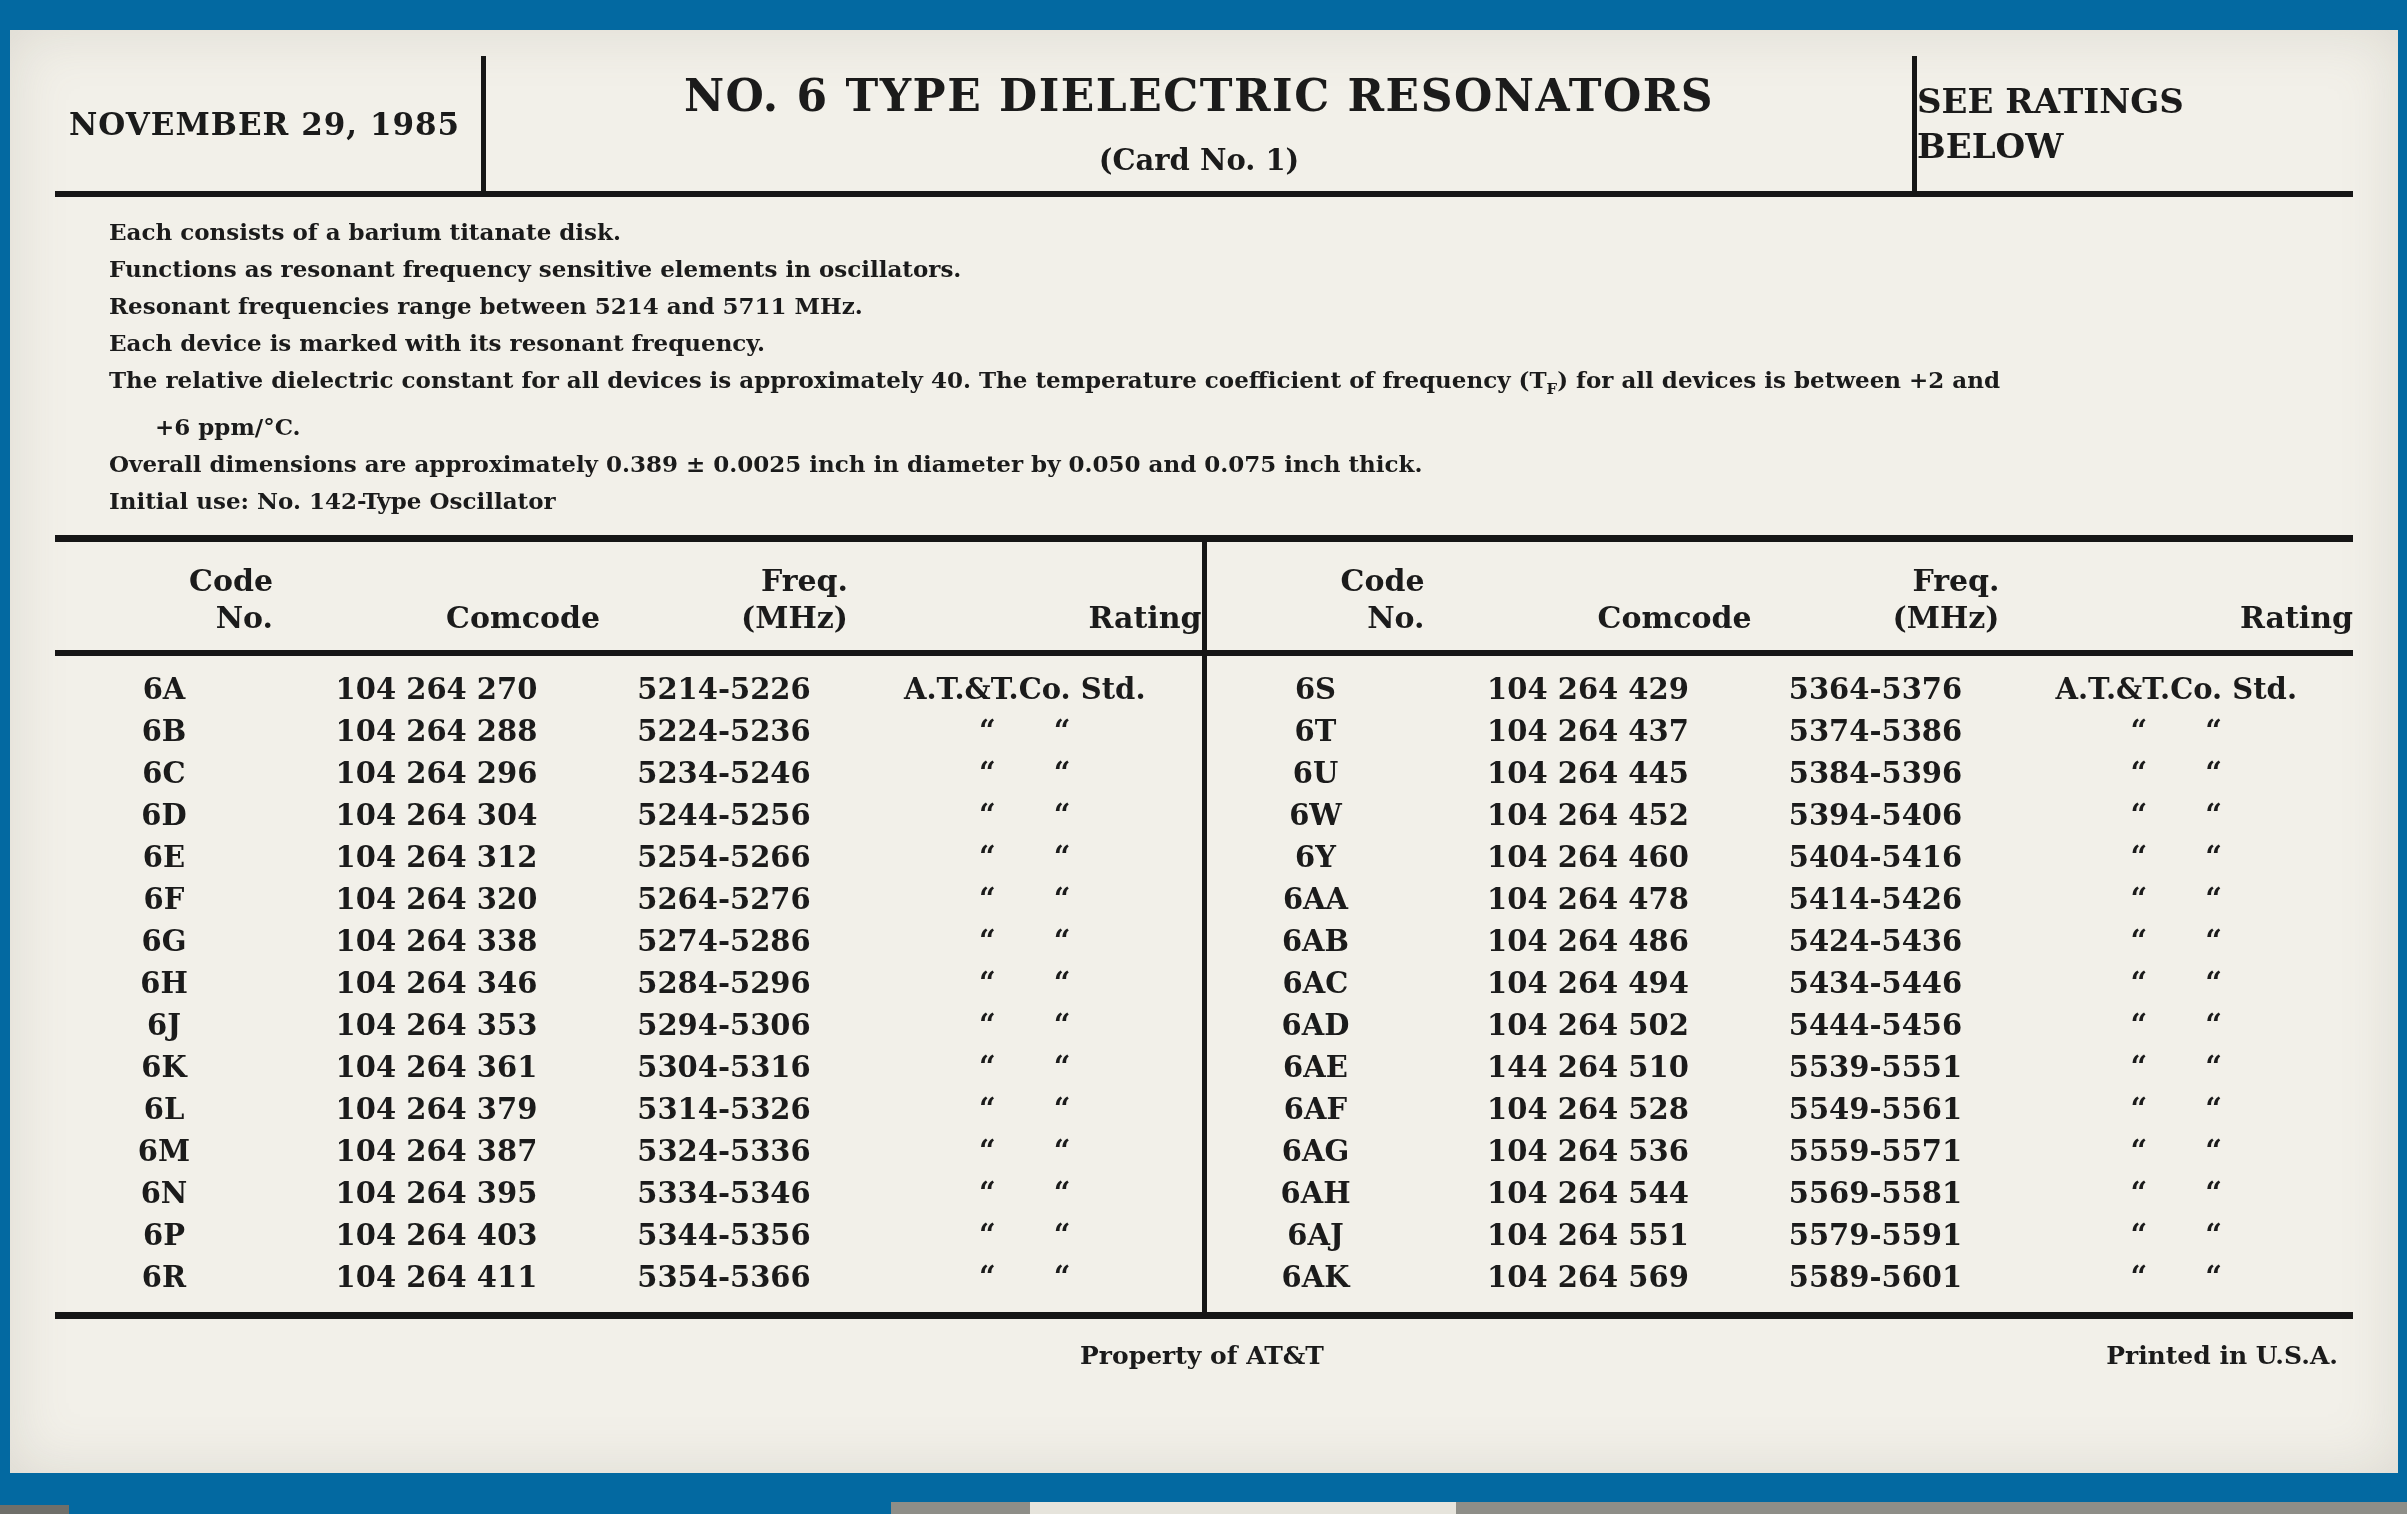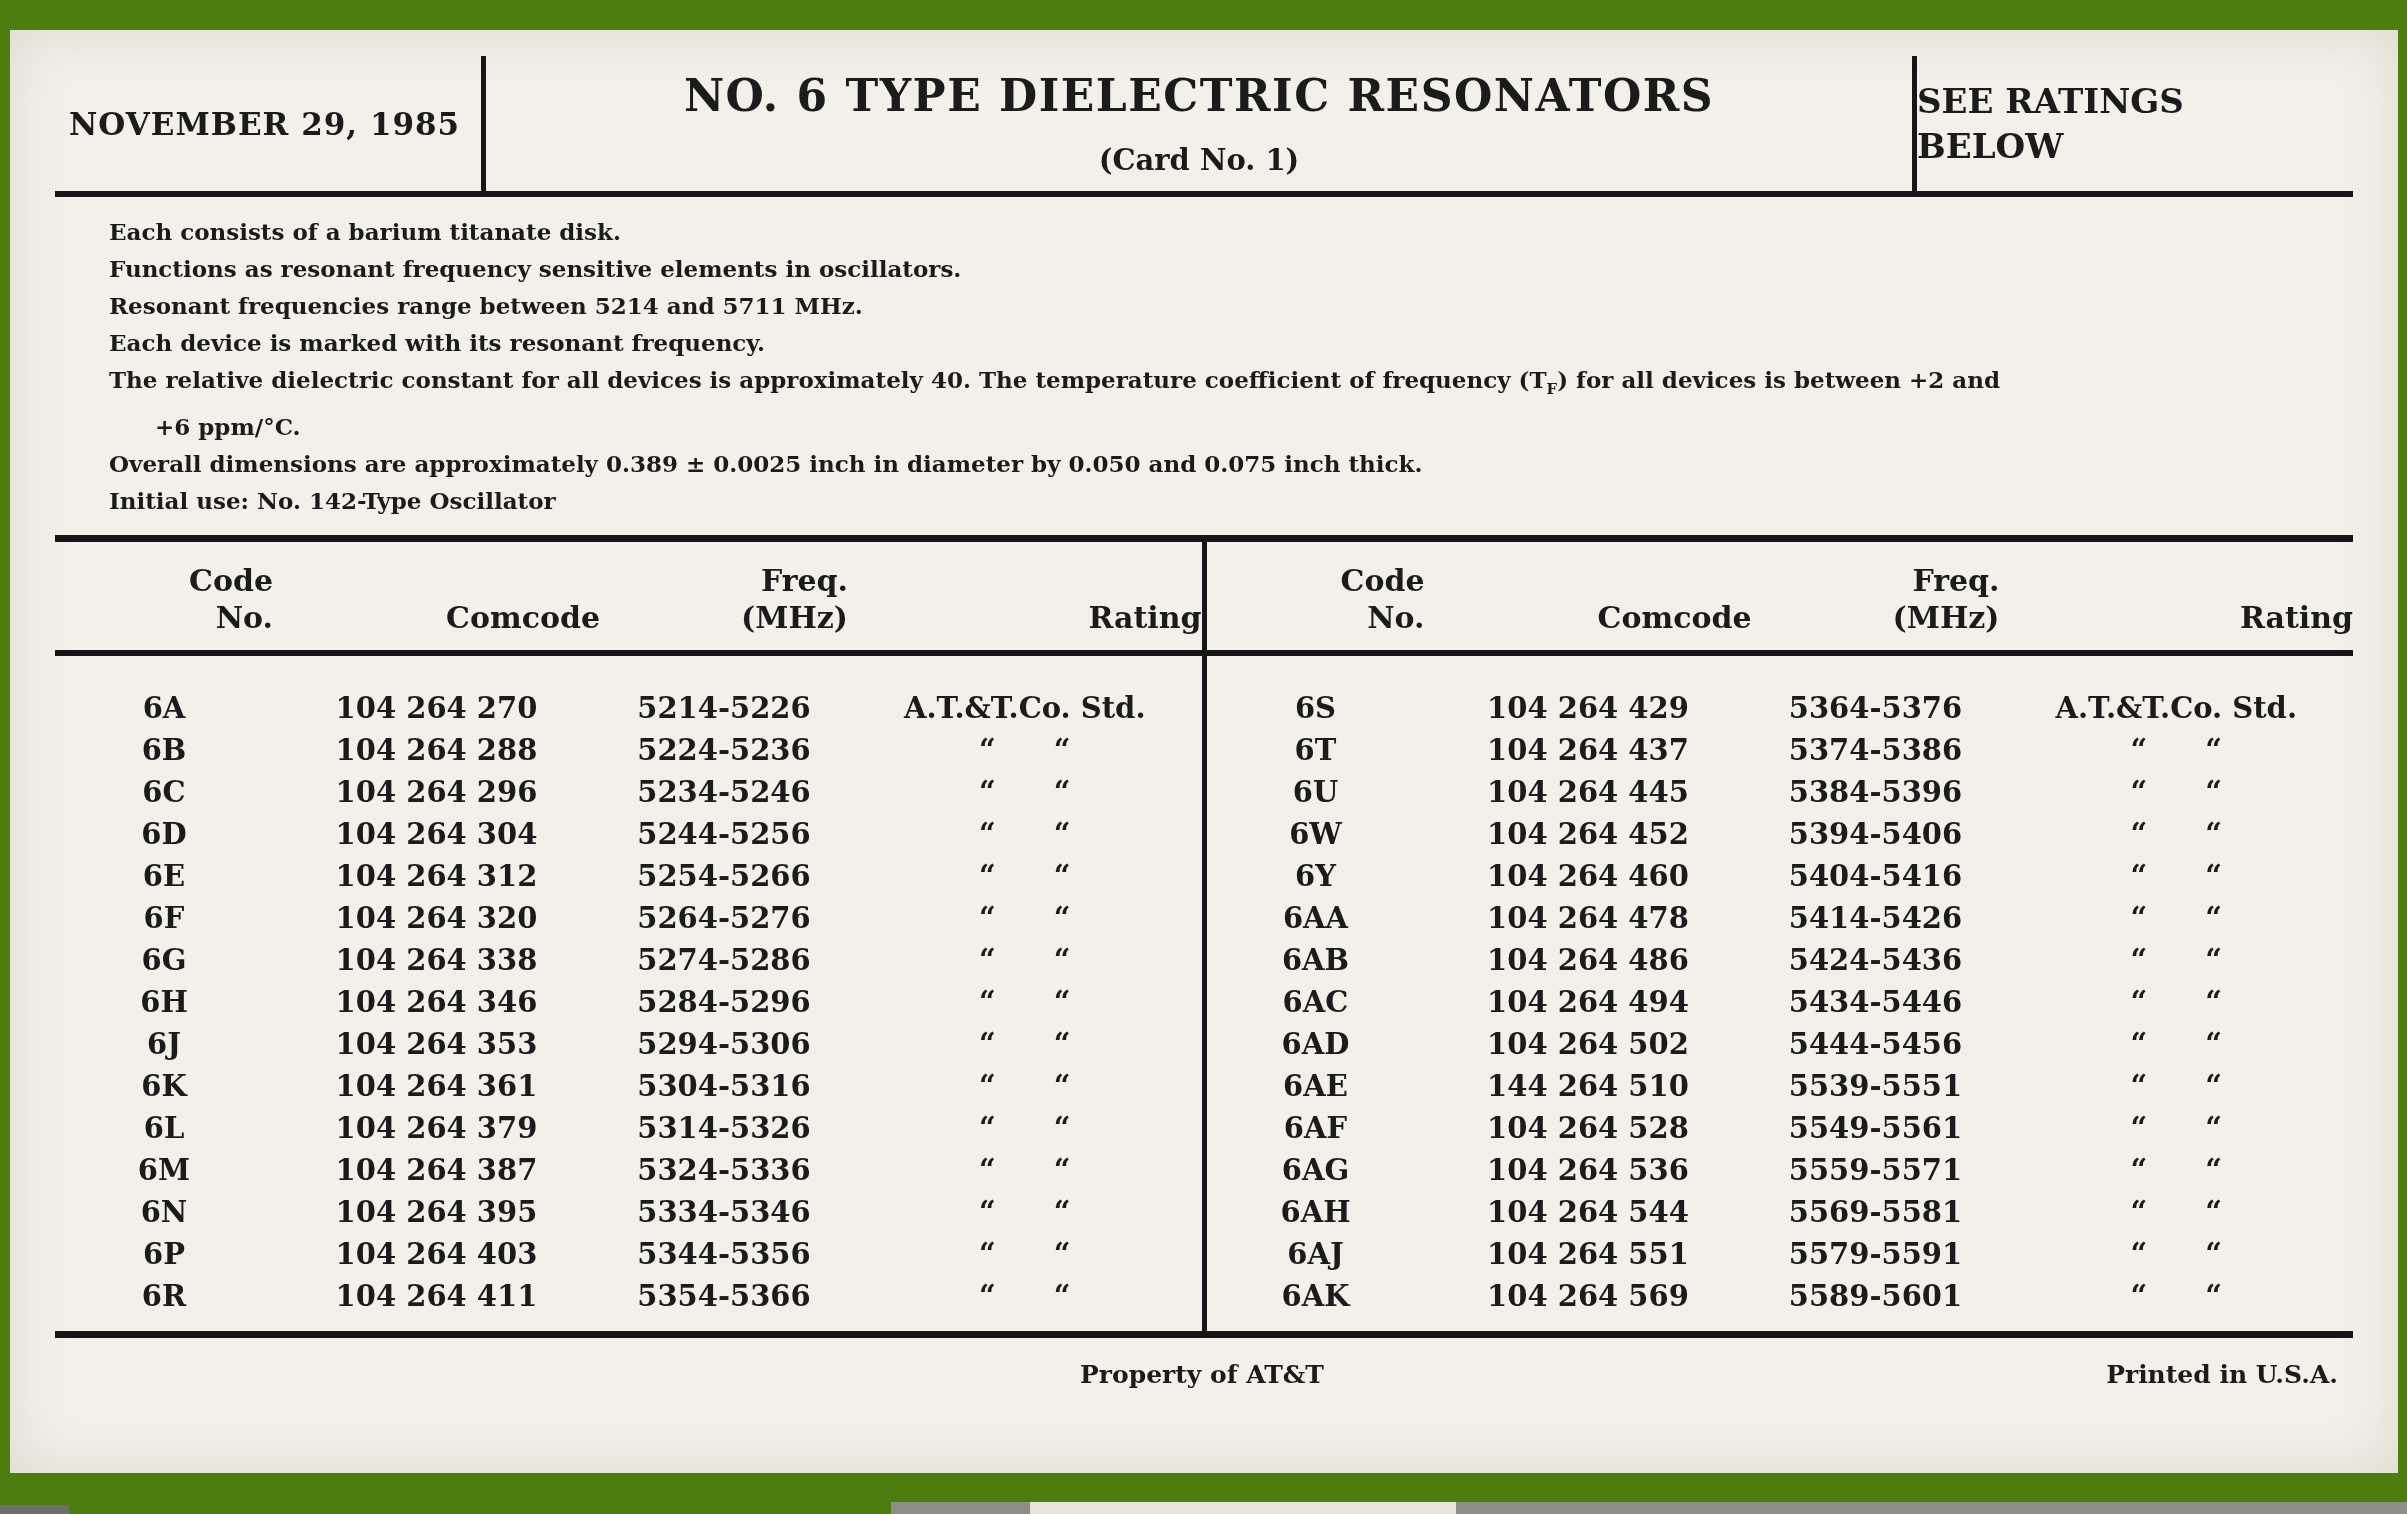--- a/index.html
+++ b/index.html
@@ -1,21 +1,21 @@
 <!DOCTYPE html>
 <html style="--paper: #f2f0e9; --ink: #1b1b1b;"><head>
 <meta charset="utf-8">
 <style>
   * { box-sizing: border-box; }
   html, body { margin: 0; padding: 0; background: #000; }
   .canvas {
     position: relative;
     width: 2408px;
     height: 1515px;
-    background: #4d7c0f;
+    background: #0369a1;
     overflow: hidden;
     font-family: "DejaVu Serif", "Liberation Serif", serif;
     font-weight: bold;
     color: var(--ink, #1b1b1b);
   }
   .paper {
     position: absolute;
     left: 10px; top: 30px;
     width: 2388px; height: 1443px;
     background: var(--paper, #f2f0e9);
@@ -74,21 +74,21 @@
   .t-divider { width: 5px; background: #161616; }
   .thead {
     display: grid;
     grid-template-columns: 218px 327px 248px 1fr;
     padding: 20px 0 14px 0;
     border-bottom: 6px solid #161616;
     font-size: 30px;
     line-height: 37px;
     text-align: right;
   }
-  .tbody { padding: 31px 0 14px 0; }
+  .tbody { padding: 12px 0 14px 0; }
   .trow {
     display: grid;
     grid-template-columns: 218px 327px 248px 1fr;
     height: 42px;
     font-size: 29px;
     line-height: 42px;
     text-align: center;
     white-space: nowrap;
   }
   

